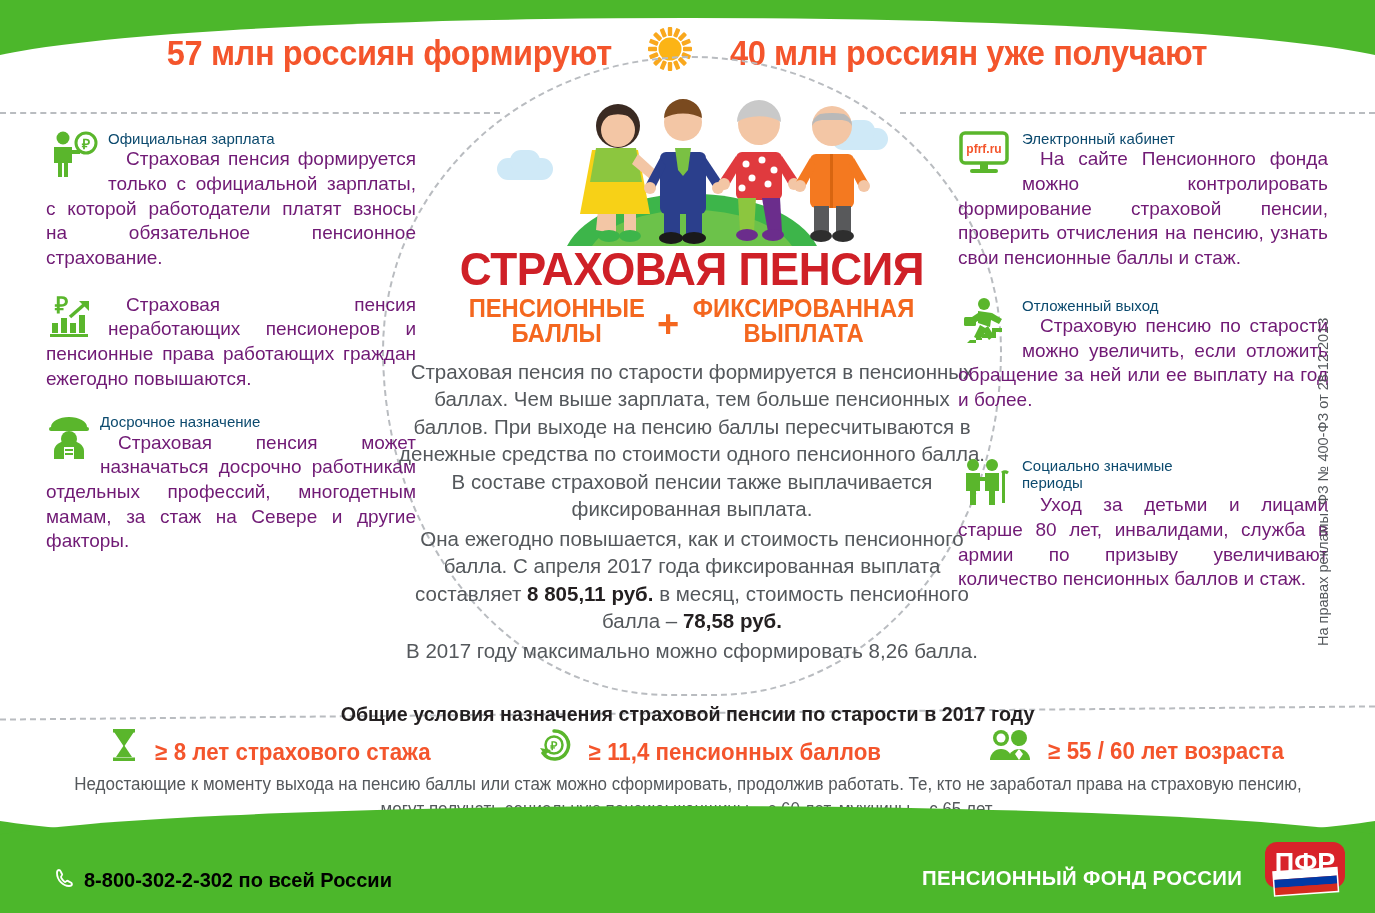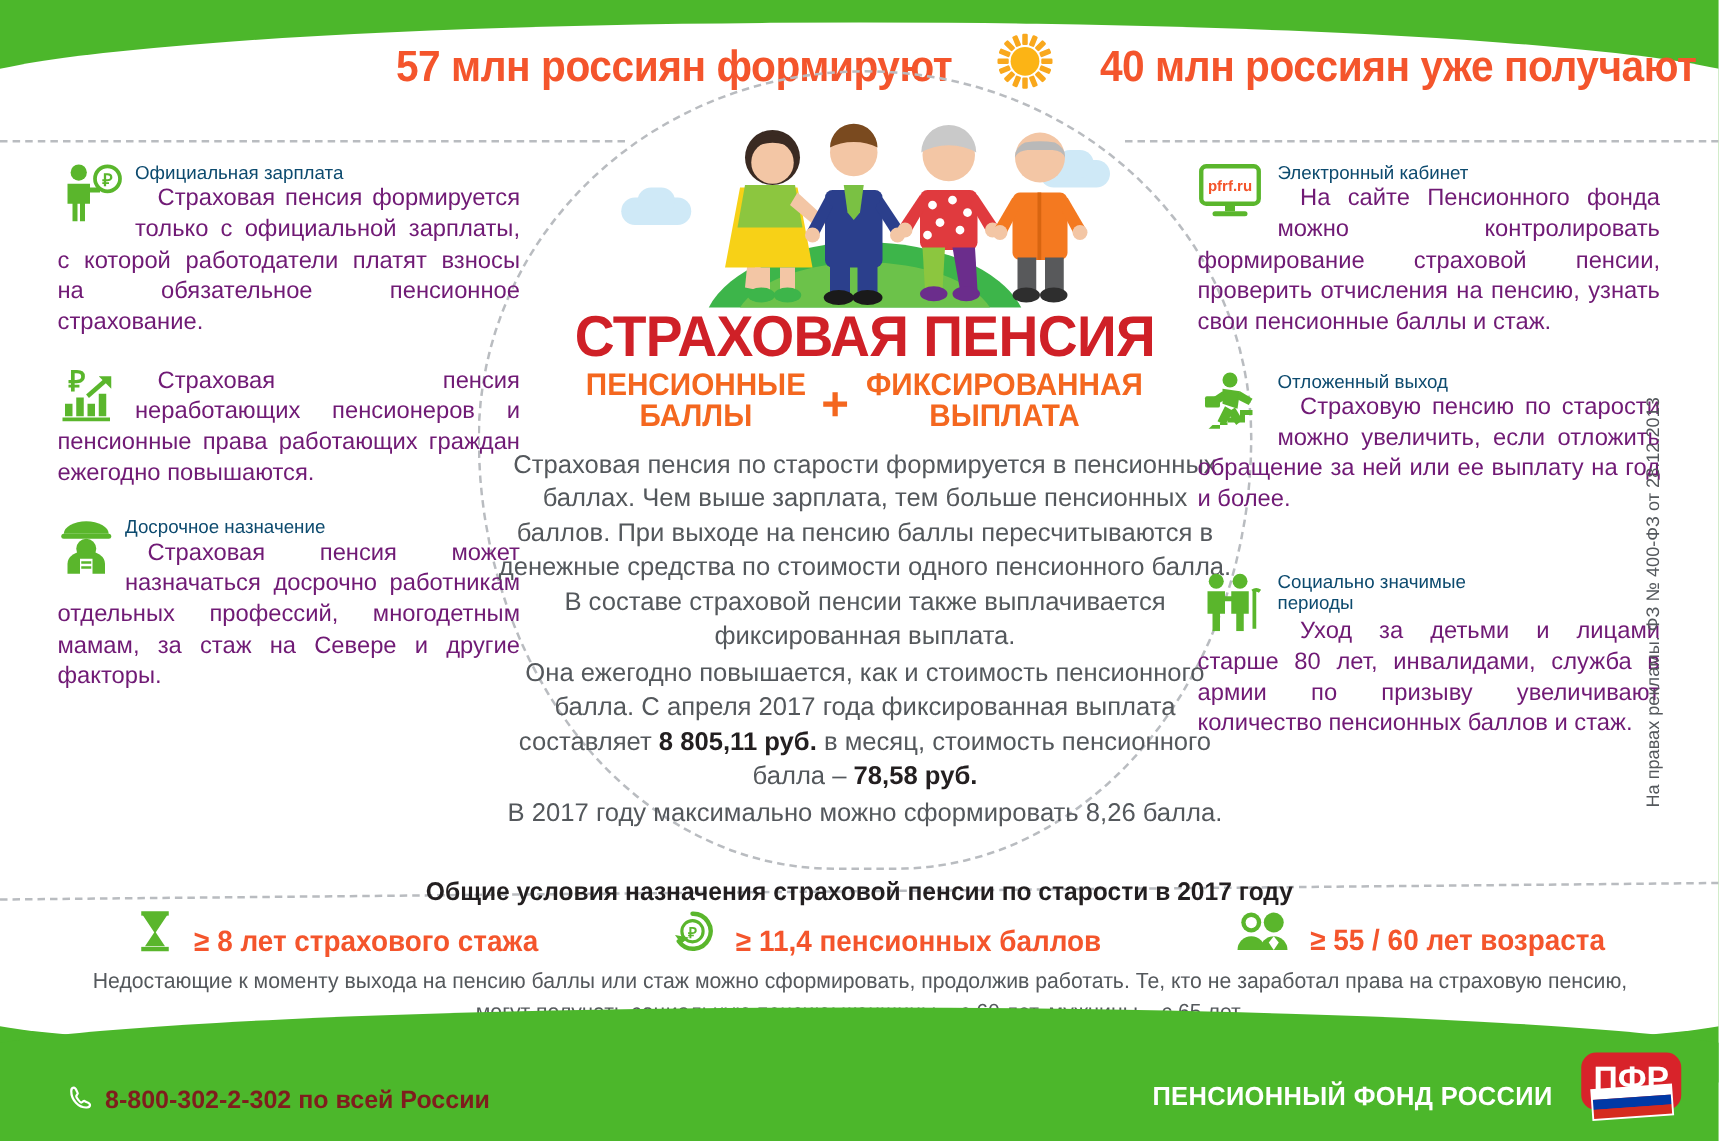--- a/index.html
+++ b/index.html
@@ -28,21 +28,21 @@
     left: -40px; top: 806px;
     width: 1455px; height: 60px;
     background: #4cb72b;
     border-radius: 50% 50% 0 0 / 42px 42px 0 0;
   }
 
   
   .header {
     position: absolute;
     left: 0; top: 28px; width: 1375px;
-    text-align: right;
+    text-align: center;
     white-space: nowrap;
   }
   .header-text {
     display: inline-block;
     vertical-align: middle;
     font-size: 35px;
     font-weight: bold;
     color: #f4552c;
     letter-spacing: -0.4px;
     font-stretch: condensed;
@@ -185,21 +185,21 @@
     font-weight: bold;
     color: #f4552c;
     transform: rotate(-0.9deg) scaleX(0.97);
   }
 
   
   .footer-phone {
     position: absolute;
     left: 56px; top: 868px;
     display: flex; align-items: center; gap: 9px;
-    font-size: 20px; font-weight: bold; color: #7f1d1d;
+    font-size: 20px; font-weight: bold; color: #000000;
   }
   .footer-org {
     position: absolute;
     right: 128px; top: 866px;
     font-size: 21px; font-weight: bold; color: #ffffff;
     letter-spacing: 0.3px;
     transform: scaleX(0.97);
   }
   .pfr-logo {
     position: absolute;

